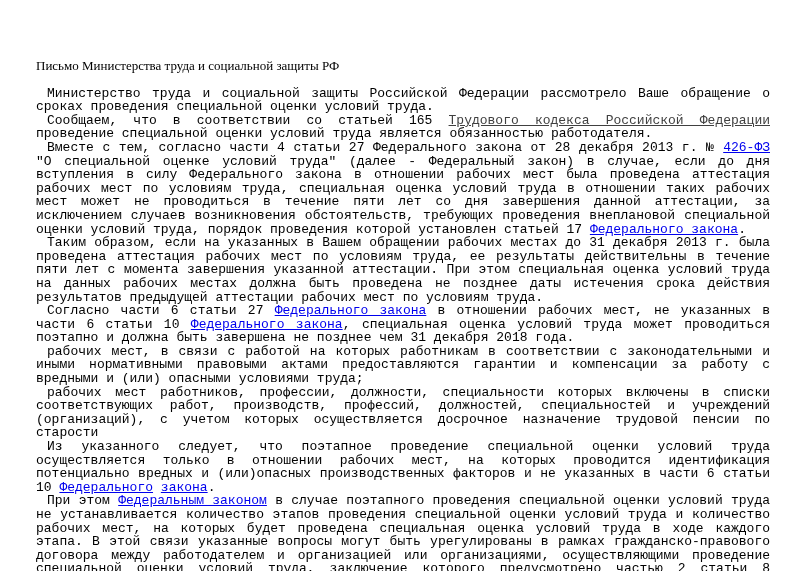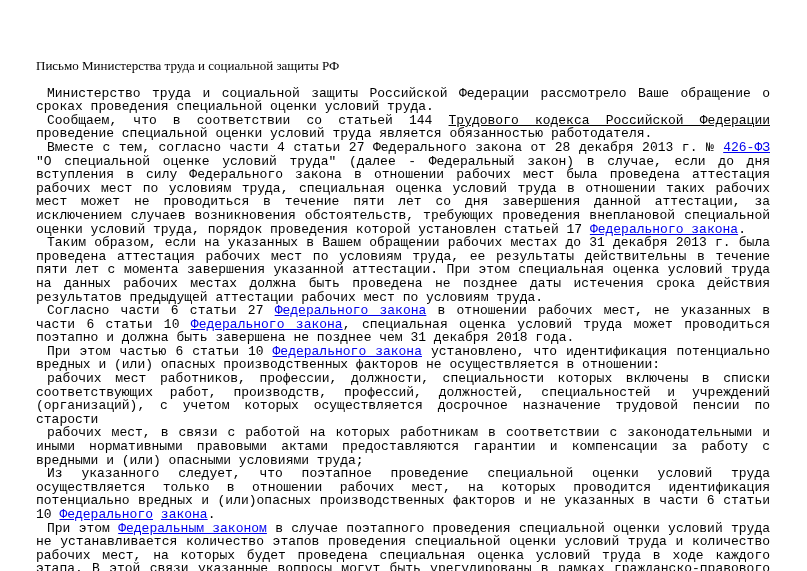--- a/index.html
+++ b/index.html
@@ -44,23 +44,22 @@
 </style>
 </head>
 <body style="background: rgb(255, 255, 255); color: rgb(0, 0, 0);">
 
 <div class="page">
   <div class="doc-header">
     <p>Письмо Министерства труда и социальной защиты РФ</p>
   </div>
   <div class="doc-body">
       <p><span>Министерство труда и социальной защиты Российской Федерации рассмотрело Ваше обращение о сроках проведения специальной оценки условий труда.</span></p>
-      <p><span>Сообщаем, что в соответствии со статьей 144 </span><a class="doc-link" href="#" style="color: #000000;">Трудового кодекса Российской Федерации</a><span> проведение специальной оценки условий труда является обязанностью работодателя.</span></p>
+      <p><span>Сообщаем, что в соответствии со статьей 165 </span><a class="doc-link" href="#" style="color: #404040;">Трудового кодекса Российской Федерации</a><span> проведение специальной оценки условий труда является обязанностью работодателя.</span></p>
       <p><span>Вместе с тем, согласно части 4 статьи 27 Федерального закона от 28 декабря 2013 г. № </span><a class="doc-link" href="#" style="color: rgb(0, 0, 238);">426-ФЗ</a><span> "О специальной оценке условий труда" (далее - Федеральный закон) в случае, если до дня вступления в силу Федерального закона в отношении рабочих мест была проведена аттестация рабочих мест по условиям труда, специальная оценка условий труда в отношении таких рабочих мест может не проводиться в течение пяти лет со дня завершения данной аттестации, за исключением случаев возникновения обстоятельств, требующих проведения внеплановой специальной оценки условий труда, порядок проведения которой установлен статьей 17 </span><a class="doc-link" href="#" style="color: rgb(0, 0, 238);">Федерального закона</a><span>.</span></p>
       <p><span>Таким образом, если на указанных в Вашем обращении рабочих местах до 31 декабря 2013 г. была проведена аттестация рабочих мест по условиям труда, ее результаты действительны в течение пяти лет с момента завершения указанной аттестации. При этом специальная оценка условий труда на данных рабочих местах должна быть проведена не позднее даты истечения срока действия результатов предыдущей аттестации рабочих мест по условиям труда.</span></p>
       <p><span>Согласно части 6 статьи 27 </span><a class="doc-link" href="#" style="color: rgb(0, 0, 238);">Федерального закона</a><span> в отношении рабочих мест, не указанных в части 6 статьи 10 </span><a class="doc-link" href="#" style="color: rgb(0, 0, 238);">Федерального закона</a><span>, специальная оценка условий труда может проводиться поэтапно и должна быть завершена не позднее чем 31 декабря 2018 года.</span></p>
-      <p><span>При этом частью 6 статьи 10 </span><a class="doc-link" href="#" style="color: rgb(0, 0, 238);">Федерального закона</a><span> установлено, что идентификация потенциально вредных и (или) опасных производственных факторов не осуществляется в отношении:</span></p>
+      <p><span>рабочих мест, в связи с работой на которых работникам в соответствии с законодательными и иными нормативными правовыми актами предоставляются гарантии и компенсации за работу с вредными и (или) опасными условиями труда;</span></p>
       <p><span>рабочих мест работников, профессии, должности, специальности которых включены в списки соответствующих работ, производств, профессий, должностей, специальностей и учреждений (организаций), с учетом которых осуществляется досрочное назначение трудовой пенсии по старости</span></p>
-      <p><span>рабочих мест, в связи с работой на которых работникам в соответствии с законодательными и иными нормативными правовыми актами предоставляются гарантии и компенсации за работу с вредными и (или) опасными условиями труда;</span></p>
       <p><span>Из указанного следует, что поэтапное проведение специальной оценки условий труда осуществляется только в отношении рабочих мест, на которых проводится идентификация потенциально вредных и (или)опасных производственных факторов и не указанных в части 6 статьи 10 </span><a class="doc-link" href="#" style="color: rgb(0, 0, 238);">Федерального</a><span> </span><a class="doc-link" href="#" style="color: rgb(0, 0, 238);">закона</a><span>.</span></p>
       <p><span>При этом </span><a class="doc-link" href="#" style="color: rgb(0, 0, 238);">Федеральным законом</a><span> в случае поэтапного проведения специальной оценки условий труда не устанавливается количество этапов проведения специальной оценки условий труда и количество рабочих мест, на которых будет проведена специальная оценка условий труда в ходе каждого этапа. В этой связи указанные вопросы могут быть урегулированы в рамках гражданско-правового договора между работодателем и организацией или организациями, осуществляющими проведение специальной оценки условий труда, заключение которого предусмотрено частью 2 статьи 8 </span><a class="doc-link" href="#" style="color: rgb(0, 0, 238);">Федерального закона</a><span>.</span></p>
     </div>
 </div>
 
 </body></html>

